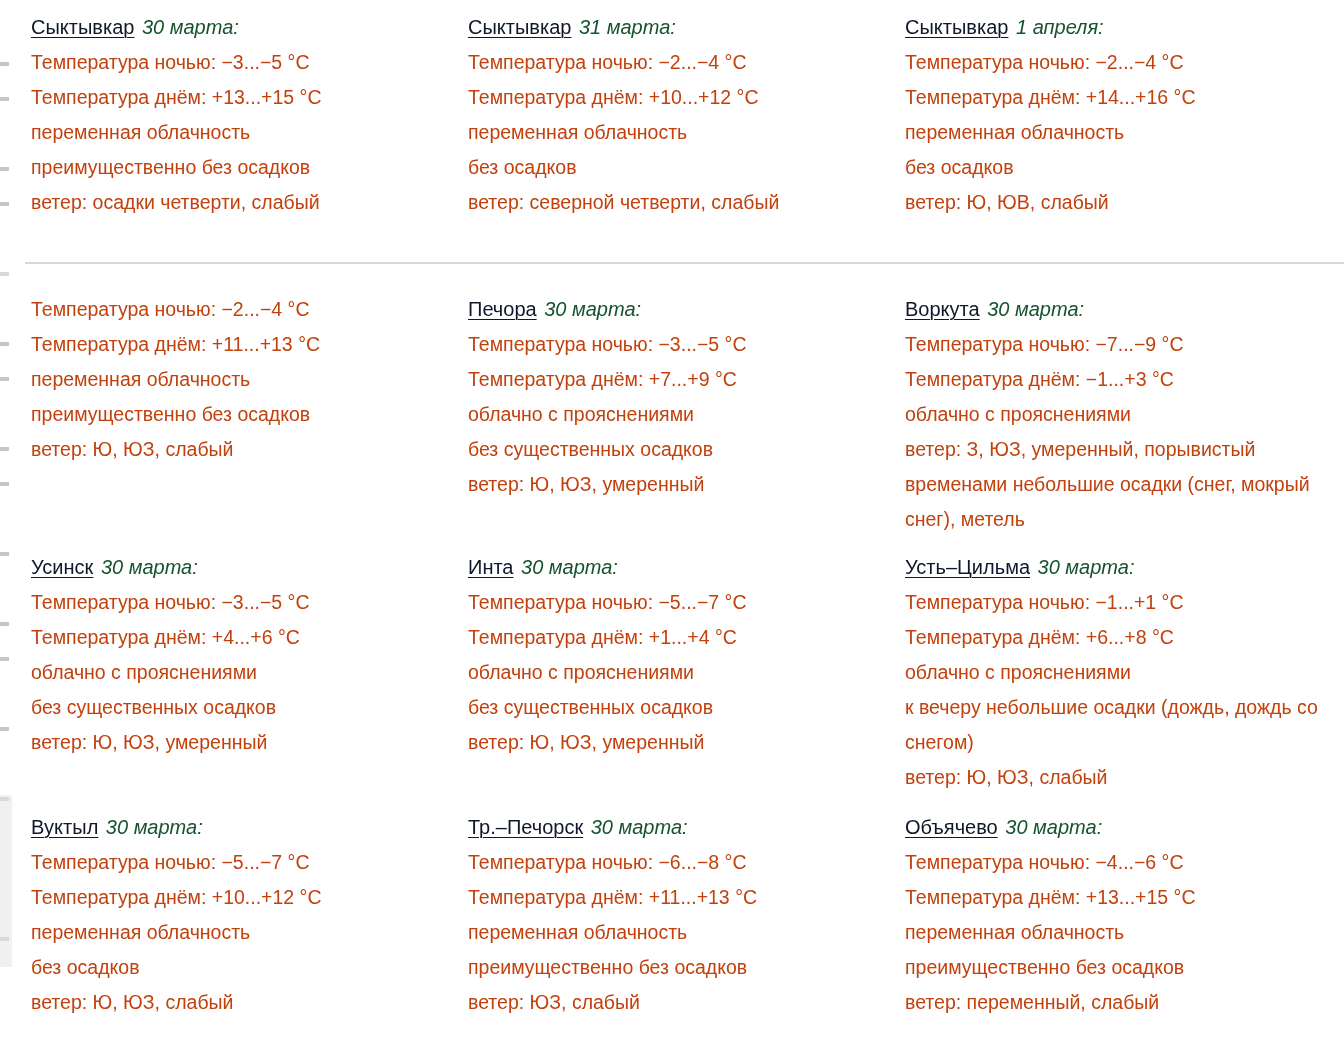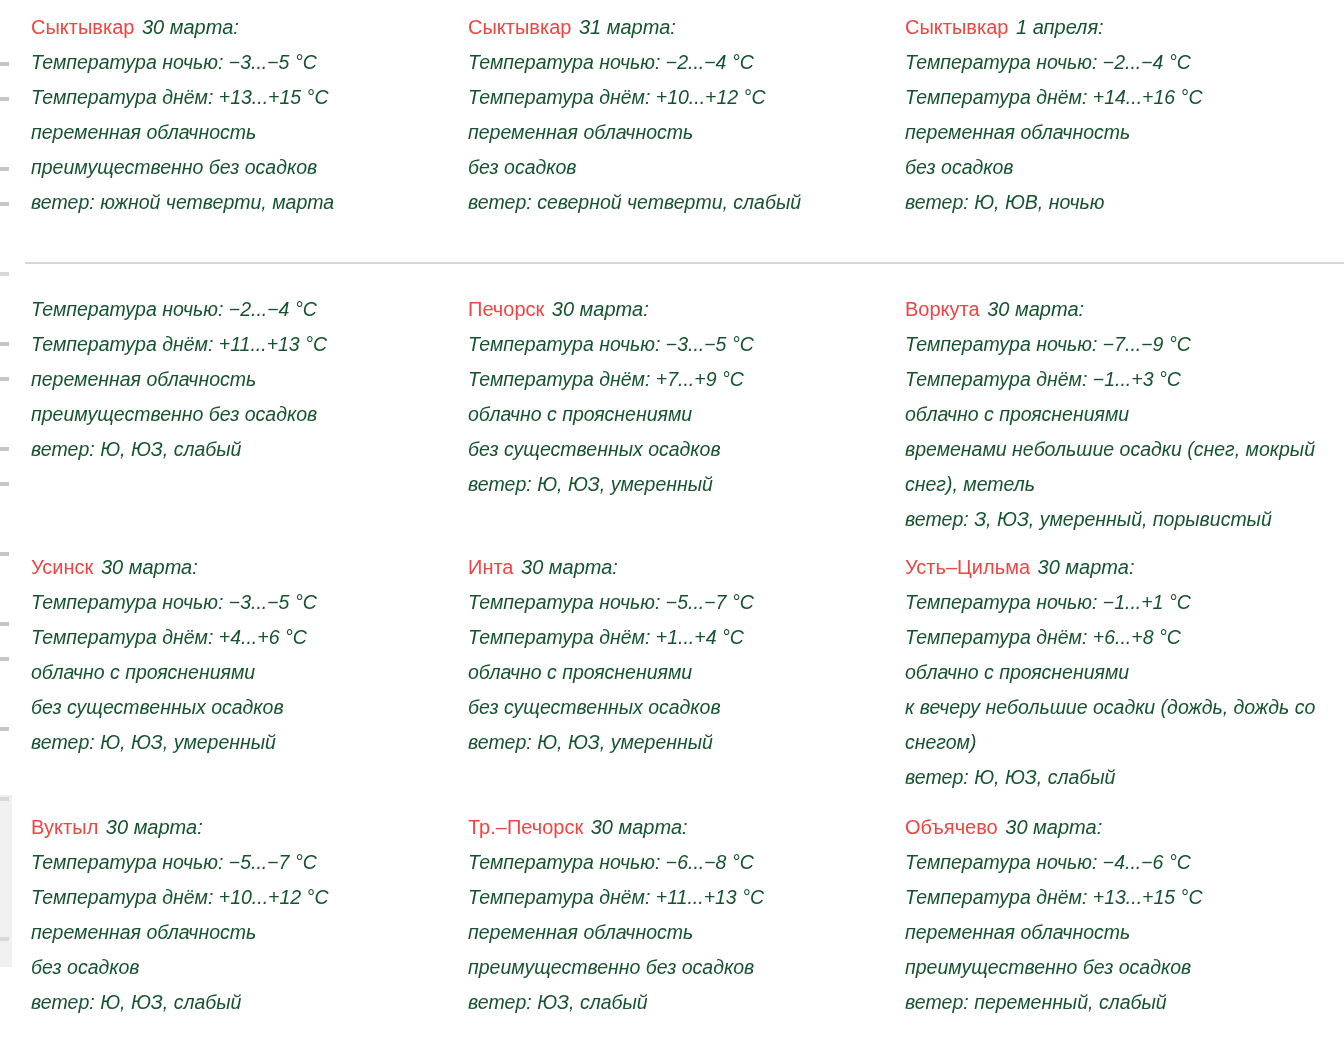--- a/index.html
+++ b/index.html
@@ -81,37 +81,37 @@
   .col:nth-child(1) { margin-left: 31px; }
   .col:nth-child(2) { margin-left: 0px; }
   .col:nth-child(3) { flex: 0 0 439px; width: 439px; }
 
   .block-head {
     font-size: 20px;
     line-height: 35px;
     white-space: nowrap;
   }
   .city {
-    color: #ef4444;
+    color: #0f172a;
+    text-decoration: underline;
     text-decoration-thickness: 1px;
     text-underline-offset: 3px;
     cursor: pointer;
   }
   .date {
     color: #14532d;
     font-style: italic;
     margin-left: 2px;
   }
 
   .line {
     font-size: 19.5px;
     line-height: 35px;
-    color: #14532d;
+    color: #c2410c;
     white-space: normal;
-    font-style: italic;
   }
   .line.nowrap { white-space: nowrap; }
 </style>
 </head>
 <body>
 
 <div id="gutter-artifacts">
   <div class="gutter-dash" style="top:62px"></div>
   <div class="gutter-dash" style="top:97px"></div>
   <div class="gutter-dash" style="top:167px"></div>
@@ -137,21 +137,21 @@
 
       <div class="col">
         <div class="block-head">
           <span class="city">Сыктывкар</span>
           <span class="date">30 марта:</span>
         </div>
         <div class="line nowrap">Температура ночью: −3...−5 °C</div>
         <div class="line nowrap">Температура днём: +13...+15 °C</div>
         <div class="line">переменная облачность</div>
         <div class="line">преимущественно без осадков</div>
-        <div class="line">ветер: южной четверти, марта</div>
+        <div class="line">ветер: осадки четверти, слабый</div>
       </div>
 
       <div class="col">
         <div class="block-head">
           <span class="city">Сыктывкар</span>
           <span class="date">31 марта:</span>
         </div>
         <div class="line nowrap">Температура ночью: −2...−4 °C</div>
         <div class="line nowrap">Температура днём: +10...+12 °C</div>
         <div class="line">переменная облачность</div>
@@ -161,61 +161,61 @@
 
       <div class="col">
         <div class="block-head">
           <span class="city">Сыктывкар</span>
           <span class="date">1 апреля:</span>
         </div>
         <div class="line nowrap">Температура ночью: −2...−4 °C</div>
         <div class="line nowrap">Температура днём: +14...+16 °C</div>
         <div class="line">переменная облачность</div>
         <div class="line">без осадков</div>
-        <div class="line">ветер: Ю, ЮВ, ночью</div>
+        <div class="line">ветер: Ю, ЮВ, слабый</div>
       </div>
 
     </div>
   </div>
 
   <div class="divider" style="top:262px"></div>
 
   <div class="section">
     <div class="row" style="top:292px">
 
       <div class="col">
         <div class="line nowrap">Температура ночью: −2...−4 °C</div>
         <div class="line nowrap">Температура днём: +11...+13 °C</div>
         <div class="line">переменная облачность</div>
         <div class="line">преимущественно без осадков</div>
         <div class="line">ветер: Ю, ЮЗ, слабый</div>
       </div>
 
       <div class="col">
         <div class="block-head">
-          <span class="city">Печорск</span>
+          <span class="city">Печора</span>
           <span class="date">30 марта:</span>
         </div>
         <div class="line nowrap">Температура ночью: −3...−5 °C</div>
         <div class="line nowrap">Температура днём: +7...+9 °C</div>
         <div class="line">облачно с прояснениями</div>
         <div class="line">без существенных осадков</div>
         <div class="line">ветер: Ю, ЮЗ, умеренный</div>
       </div>
 
       <div class="col">
         <div class="block-head">
           <span class="city">Воркута</span>
           <span class="date">30 марта:</span>
         </div>
         <div class="line nowrap">Температура ночью: −7...−9 °C</div>
         <div class="line nowrap">Температура днём: −1...+3 °C</div>
         <div class="line">облачно с прояснениями</div>
+        <div class="line nowrap">ветер: З, ЮЗ, умеренный, порывистый</div>
         <div class="line">временами небольшие осадки (снег, мокрый снег), метель</div>
-        <div class="line nowrap">ветер: З, ЮЗ, умеренный, порывистый</div>
       </div>
 
     </div>
   </div>
 
   <div class="section">
     <div class="row" style="top:550px">
 
       <div class="col">
         <div class="block-head">

